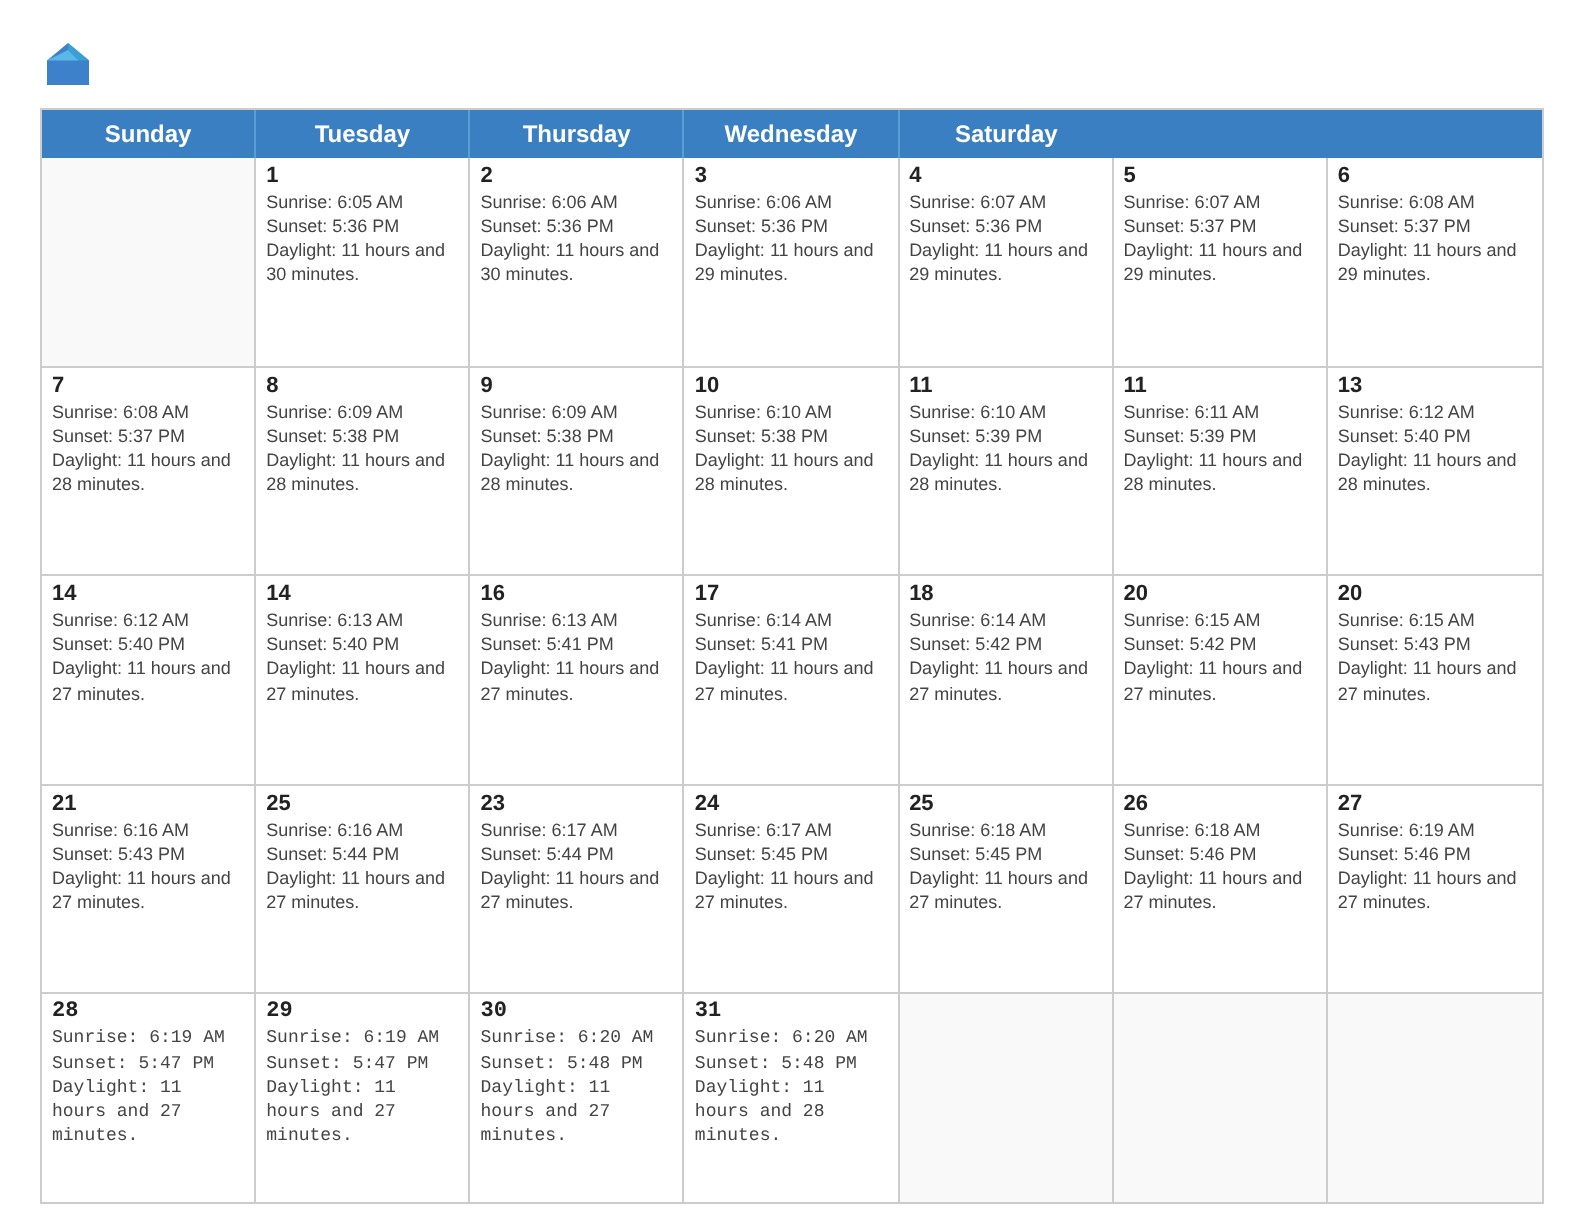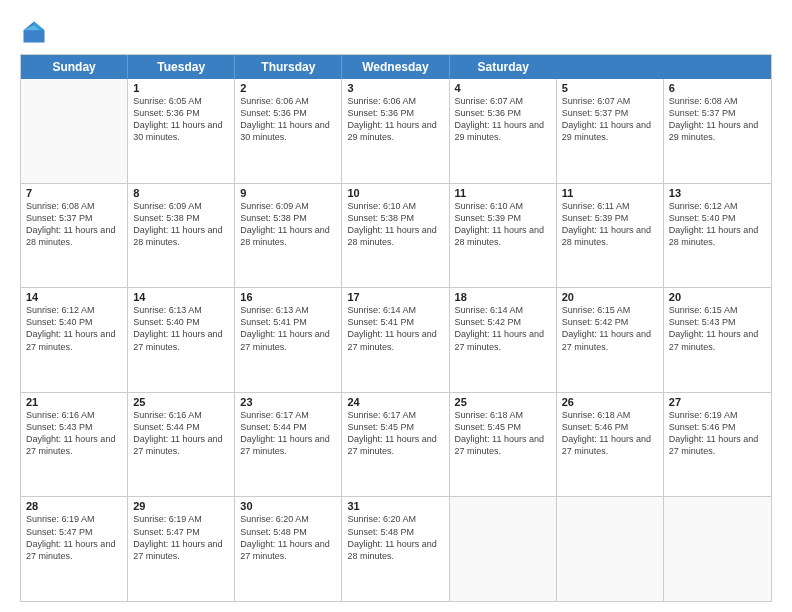--- a/index.html
+++ b/index.html
@@ -85,21 +85,21 @@
       flex: 1;
       display: flex;
       flex-direction: column;
     }
     .cal-week {
       display: grid;
       grid-template-columns: repeat(7, 1fr);
       flex: 1;
       border-bottom: 1px solid #ccc;
     }
-    .cal-week:last-child { border-bottom: none; }
+    .cal-week:last-child { border-bottom: none; font-family: Liberation Mono, monospace; }
     .cal-cell {
       border-right: 1px solid #ccc;
       padding: 3px 5px;
       font-size: 9.5px;
       color: #333;
       vertical-align: top;
       min-height: 0;
       background: #fff;
     }
     .cal-cell:last-child { border-right: none; }

